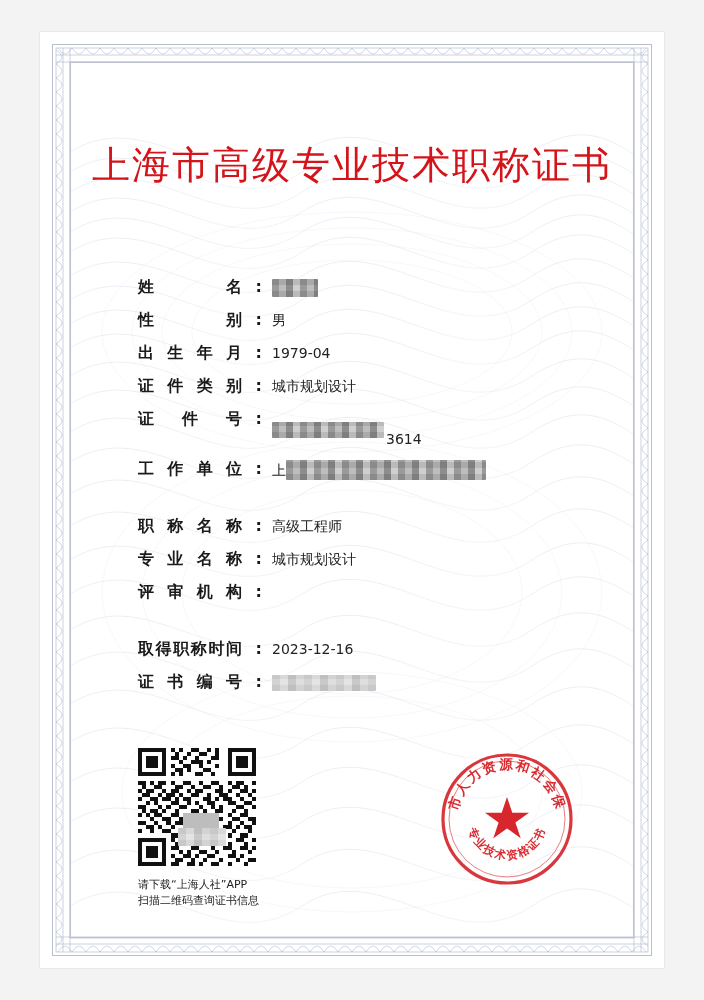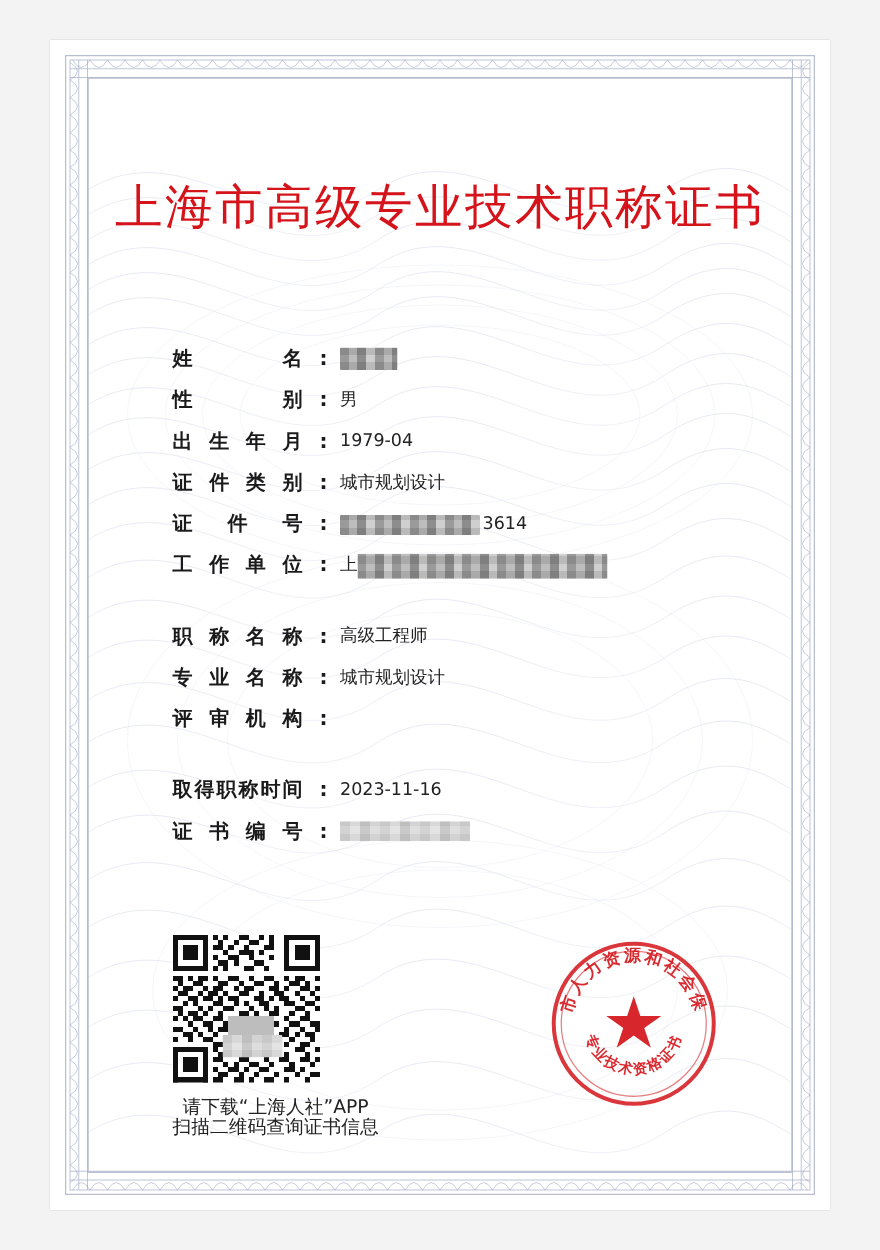--- a/index.html
+++ b/index.html
@@ -154,26 +154,25 @@
     top: 716px;
     width: 118px;
     height: 118px;
     background: #fff;
   }
   .qr-canvas { display: block; }
   .qr-caption {
     position: absolute;
     left: 98px;
     top: 845px;
-    font-size: 15px;
+    font-size: 11px;
     color: #222;
     line-height: 16px;
     font-family: "DejaVu Sans", "Liberation Sans", sans-serif;
     white-space: nowrap;
-    text-align: center;
   }
 
   
   .seal {
     position: absolute;
     left: 398px;
     top: 718px;
     width: 138px;
     height: 138px;
   }
@@ -318,21 +317,21 @@
         <div class="field-row">
           <div class="field-label">
             <span class="label-text">
                 <span>证</span>
                 <span>件</span>
                 <span>号</span>
               </span>
               <span class="colon">:</span>
           </div>
           <div class="field-value">
-            <span class="redaction inline-val" style="width:112px;height:16px;"></span><span class="inline-val" style="padding-left:2px;">3614</span>
+            <span class="redaction inline-val" style="width:112px;height:16px;"></span><span class="inline-val" style="padding-left:2px;margin-top:20px;">3614</span>
           </div>
         </div>
 
         <div class="field-row">
           <div class="field-label">
             <span class="label-text">
                 <span>工</span>
                 <span>作</span>
                 <span>单</span>
                 <span>位</span>
@@ -391,21 +390,21 @@
             <span class="label-text" style="width:104px;">
                 <span>取</span>
                 <span>得</span>
                 <span>职</span>
                 <span>称</span>
                 <span>时</span>
                 <span>间</span>
               </span>
               <span class="colon">:</span>
           </div>
-          <div class="field-value">2023-11-16</div>
+          <div class="field-value">2023-12-16</div>
         </div>
 
         <div class="field-row">
           <div class="field-label">
             <span class="label-text">
                 <span>证</span>
                 <span>书</span>
                 <span>编</span>
                 <span>号</span>
               </span>

